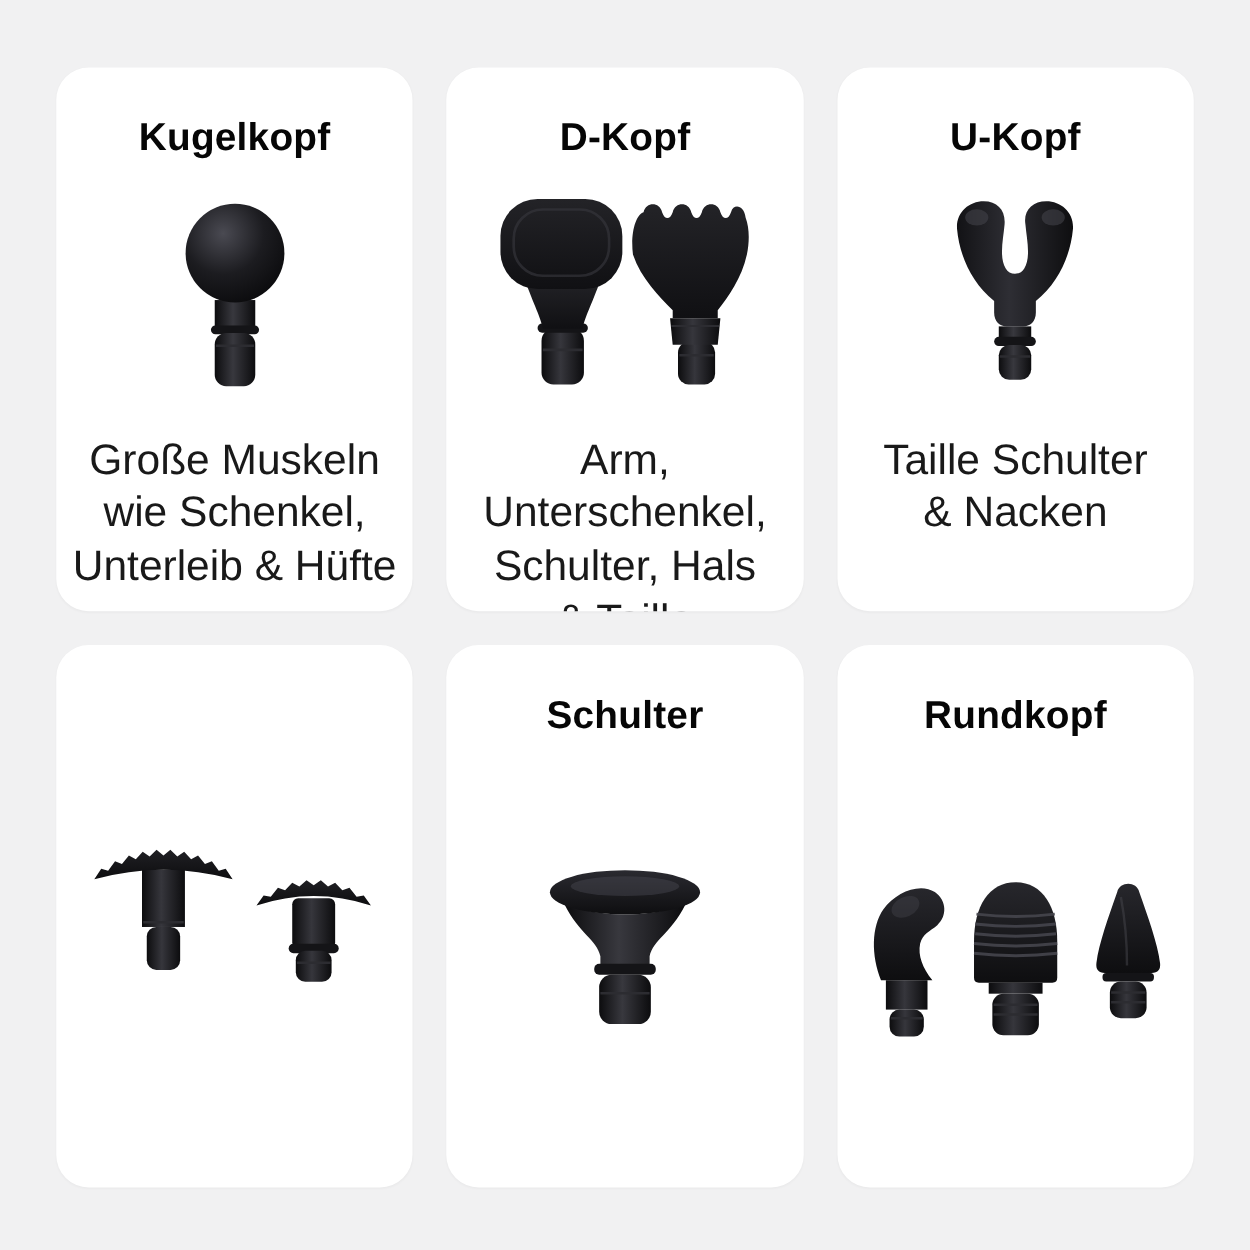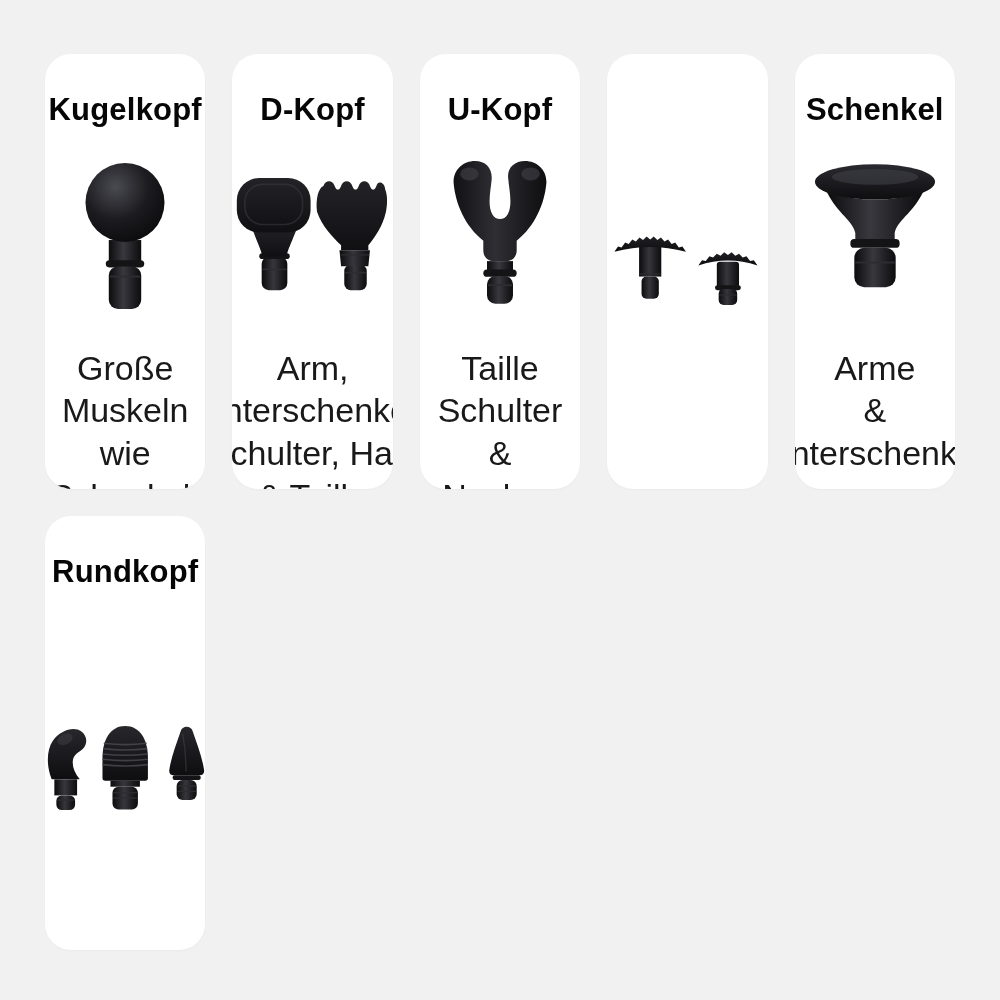--- a/index.html
+++ b/index.html
@@ -6,21 +6,21 @@
   body {
     width: 1000px; height: 1000px;
     font-family: "Liberation Sans", "DejaVu Sans", sans-serif;
     background: #f1f1f2;
   }
   .page {
     box-sizing: border-box;
     width: 1000px; height: 1000px;
     background: #f1f1f2;
     display: grid;
-    grid-template-columns: 1fr 1fr 1fr 1fr 1fr;
+    grid-template-columns: 1fr 1fr 1fr;
     grid-template-rows: 1fr 1fr;
     gap: 27px;
     padding: 54px 45px 50px 45px;
   }
   .card {
     background: #ffffff;
     border-radius: 26px;
     display: flex;
     flex-direction: column;
     align-items: center;
@@ -184,21 +184,21 @@
           <rect x="175" y="88" width="42" height="8" rx="4" fill="#141417"></rect>
           <rect x="181" y="94" width="30" height="26" rx="8" fill="url(#bg-cyl)"></rect>
           <line x1="182" y1="104" x2="210" y2="104" stroke="#2c2c31" stroke-width="2"></line>
           <path fill="url(#bg-arc)" d="M148 56 L154 47.5 L160 48.6 L166 41.1 L172 43.2 L178 36.9 L184 40.1 L190 34.8 L196 39 L202 34.8 L208 40.1 L214 36.9 L220 43.2 L226 41.1 L232 48.6 L238 47.5 L244 56 Q196 40 148 56 Z"></path>
         </g>
       </svg>
     </div>
   </article>
 
   <article class="card">
-    <h2 class="card-title">Schenkel</h2>
+    <h2 class="card-title">Schulter</h2>
     <div class="card-figure">
       <svg width="128" height="150" viewBox="0 0 130 152">
         <defs>
           <linearGradient id="fg-cyl" x1="0" y1="0" x2="1" y2="0">
             <stop offset="0%" stop-color="#0c0c0e"></stop>
               <stop offset="45%" stop-color="#38383e"></stop>
               <stop offset="100%" stop-color="#0c0c0e"></stop>
           </linearGradient>
           <linearGradient id="fg-cap" x1="0" y1="0" x2="0" y2="1">
             <stop offset="0%" stop-color="#2a2a30"></stop>
@@ -206,22 +206,20 @@
           </linearGradient>
         </defs>
         <path fill="url(#fg-cyl)" d="M16 30 C28 54 42 58 45 72 L45 80 L85 80 L85 72 C88 58 102 54 114 30 Q65 46 16 30 Z"></path>
         <rect x="40" y="78" width="50" height="9" rx="4" fill="#141417"></rect>
         <rect x="44" y="87" width="42" height="40" rx="10" fill="url(#fg-cyl)"></rect>
         <line x1="45" y1="102" x2="85" y2="102" stroke="#2c2c31" stroke-width="2"></line>
         <ellipse cx="65" cy="20" rx="61" ry="18" fill="url(#fg-cap)"></ellipse>
         <ellipse cx="65" cy="15" rx="44" ry="8" fill="#4a4a52" opacity="0.45"></ellipse>
       </svg>
     </div>
-    <p class="card-desc">Arme
-&amp; Unterschenkel</p>
   </article>
 
   <article class="card">
     <h2 class="card-title">Rundkopf</h2>
     <div class="card-figure">
       <svg width="235" height="142" viewBox="0 0 240 145">
         <defs>
           <linearGradient id="rg-cyl" x1="0" y1="0" x2="1" y2="0">
             <stop offset="0%" stop-color="#0c0c0e"></stop>
               <stop offset="45%" stop-color="#36363c"></stop>

